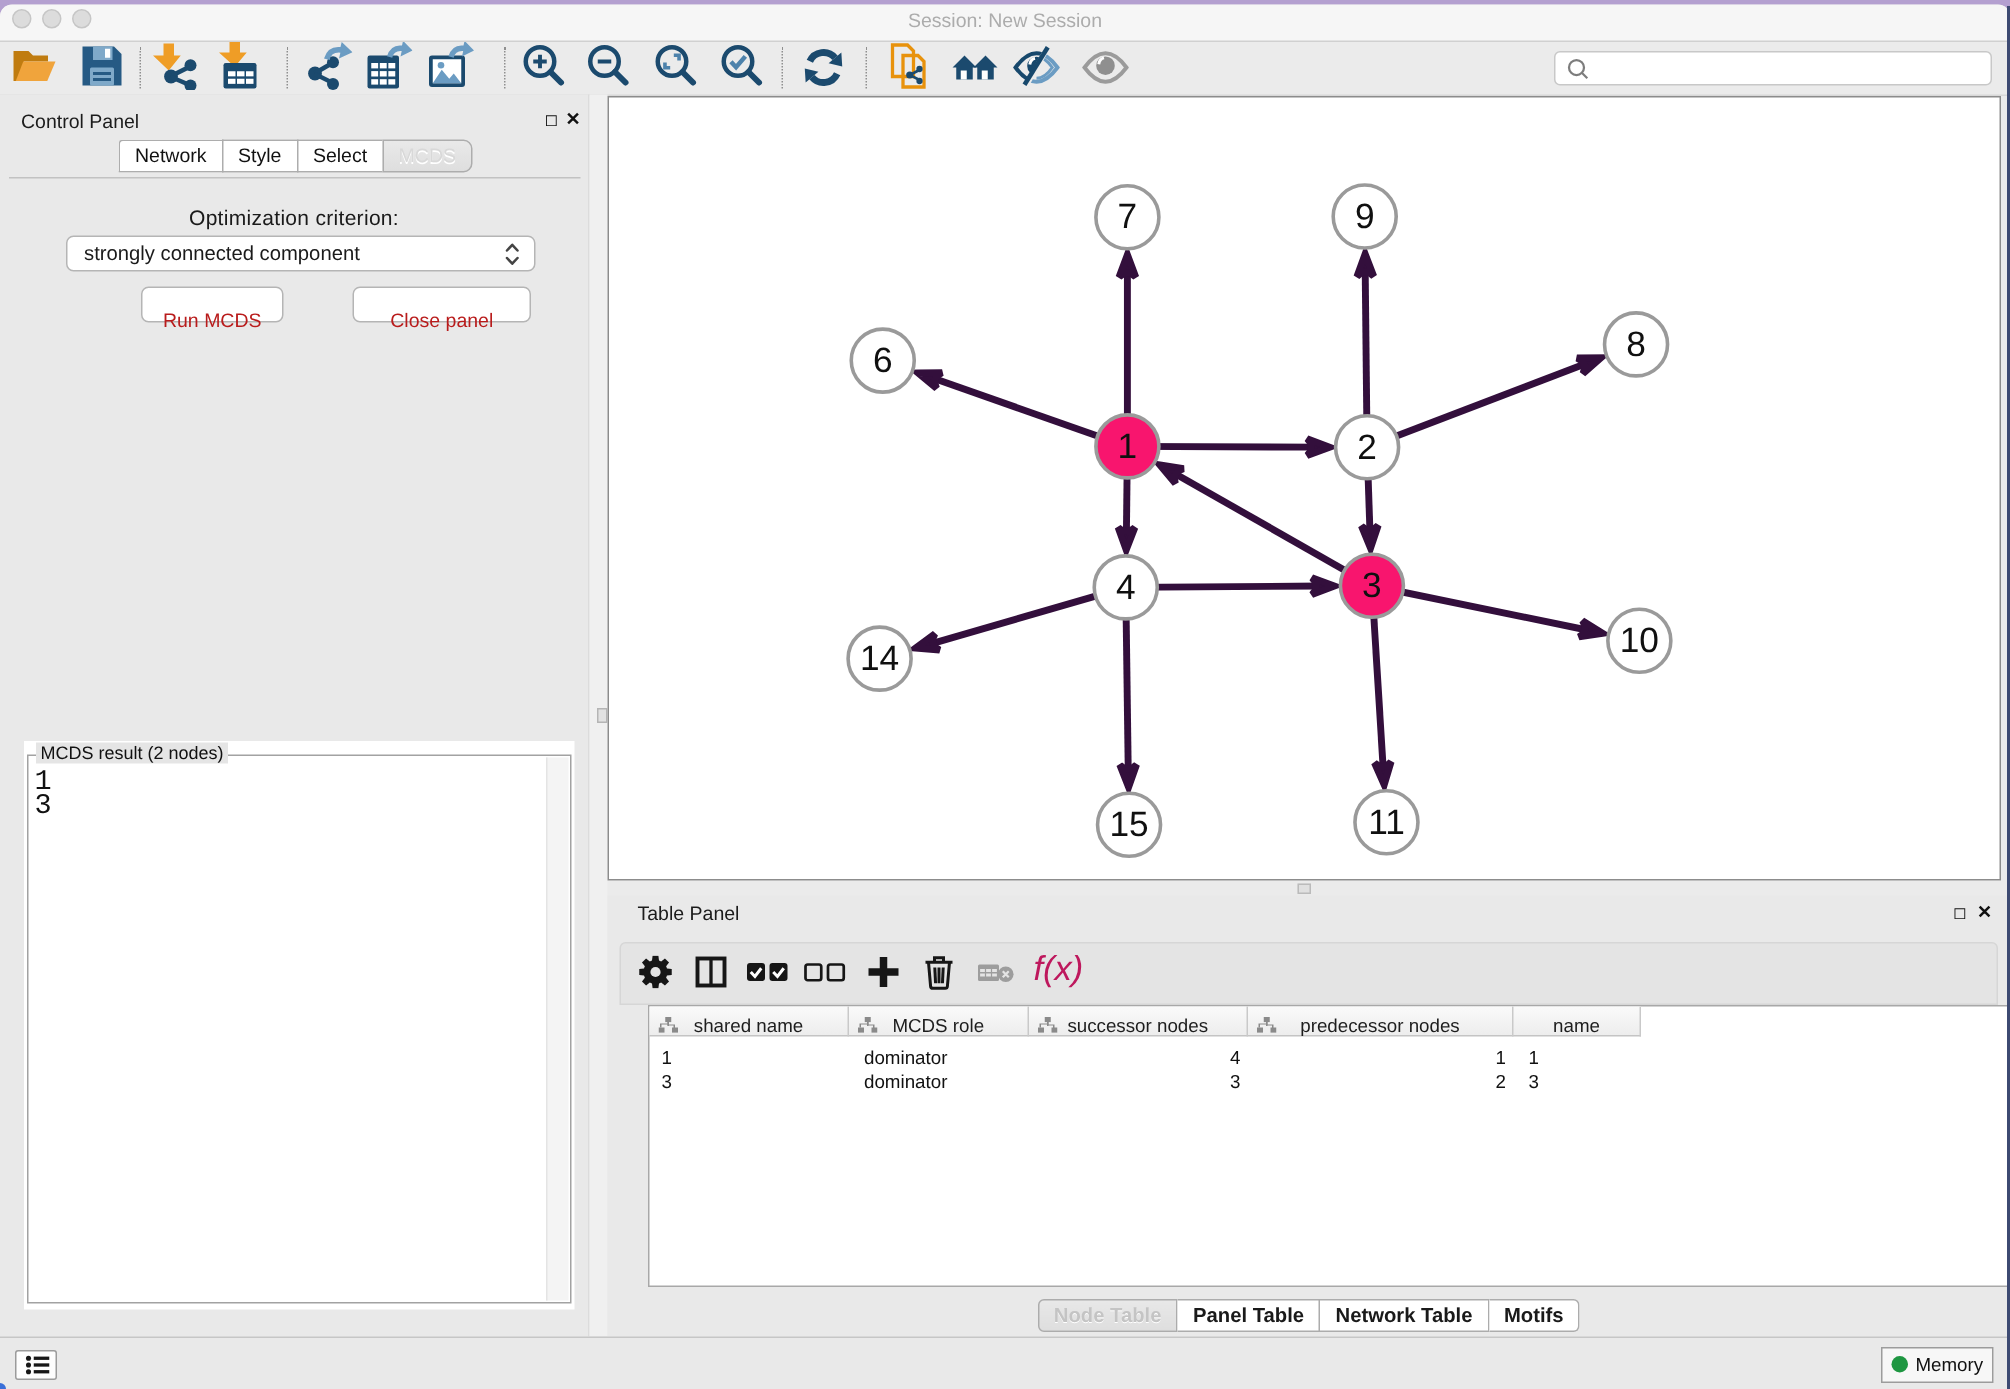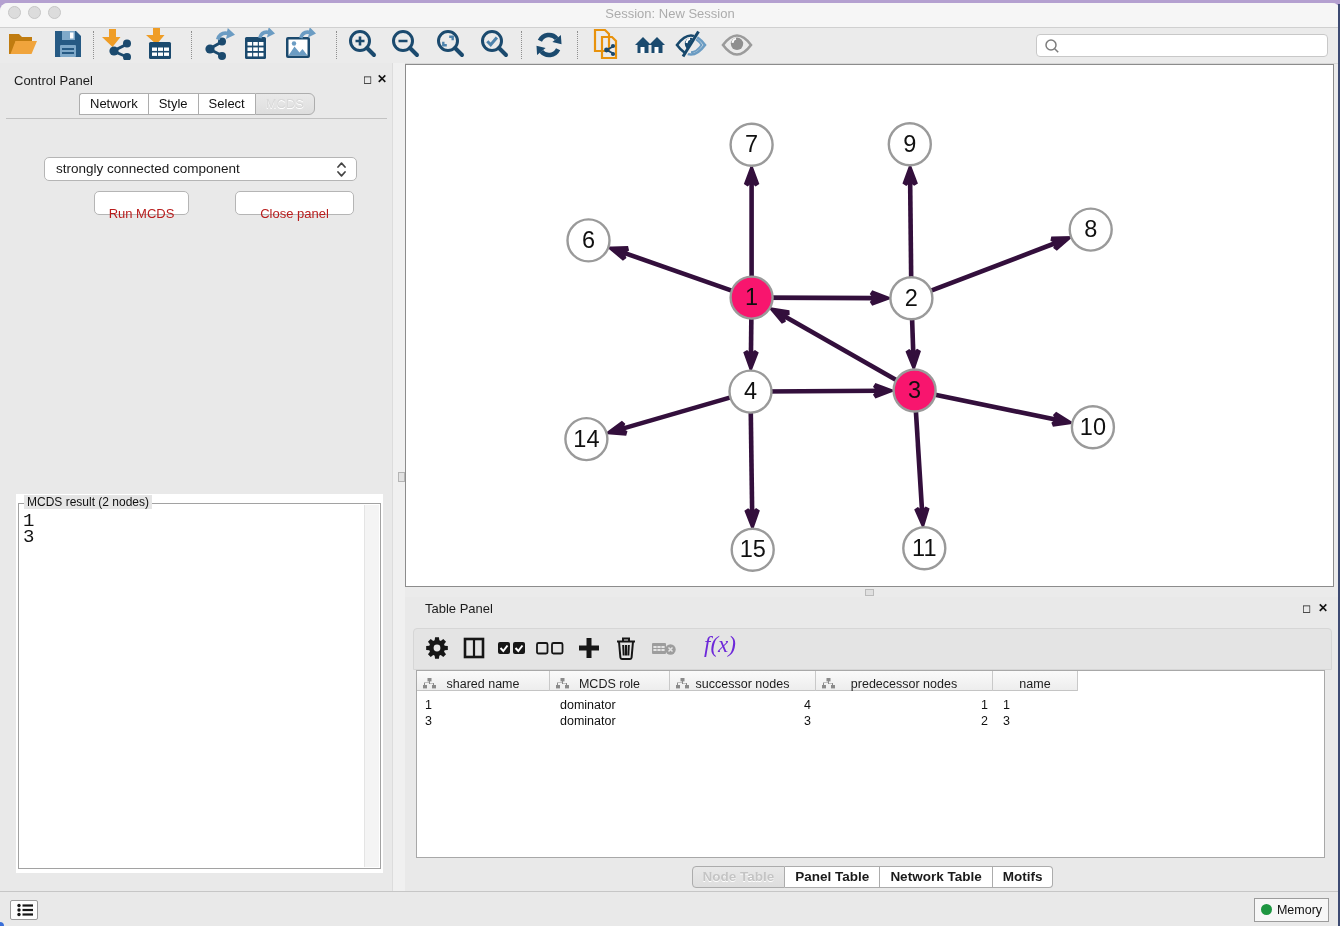--- a/index.html
+++ b/index.html
@@ -41,21 +41,21 @@
 #nettitle { position:absolute; top:0; left:0; width:100%; height:22px; background:linear-gradient(#f3f3f3,#dfdfdf); border-bottom:1px solid #b3b3b3; }
 #nettitle span.t { position:absolute; top:3px; width:100%; text-align:center; font-size:13px; font-weight:bold; color:#111; }
 .mac { position:absolute; top:4px; width:13px; height:13px; border-radius:50%; font-size:10px; line-height:12px; text-align:center; }
 #graph { position:absolute; top:23px; left:0; }
 
 #hgrip { position:absolute; top:586px; left:865px; width:9px; height:7px; background:#e0e0e0; border:1px solid #bbb; }
 
 #tp { position:absolute; top:594px; left:405px; width:935px; height:294px; background:#e9e9e9; }
 #tp-title { position:absolute; top:4px; left:20px; font-size:13px; color:#1c1c1c; }
 #tp-toolbar { position:absolute; top:31px; left:8px; right:8px; height:42px; background:#e4e4e4; border:1px solid #d6d6d6; border-radius:4px 4px 0 0; }
-#tbl { position:absolute; top:73px; left:11px; width:909px; height:188px; background:#fff; border:1px solid #a8a8a8; }
+#tbl { position:absolute; top:73px; left:27px; width:909px; height:188px; background:#fff; border:1px solid #a8a8a8; }
 #tblhead { position:absolute; top:0; left:0; height:20px; display:flex; background:linear-gradient(#fafafa,#ededed); border-bottom:1px solid #c4c4c4; }
 .th { position:relative; height:20px; border-right:1px solid #c9c9c9; font-size:12.5px; color:#1d1d1d; text-align:center; padding-top:6px; }
 .th svg { position:absolute; left:6px; top:7px; }
 .row { position:absolute; left:0; width:100%; height:16px; font-size:12.5px; color:#111; }
 .cell { position:absolute; top:0; }
 #tp-tabs { position:absolute; top:269px; left:0; width:100%; display:flex; justify-content:center; font-size:13.5px; font-weight:bold; }
 .tptab { border:1px solid #acacac; border-left:none; background:#fff; padding:2px 10px 3px; color:#1a1a1a; }
 .tptab.first { border-left:1px solid #acacac; border-radius:4px 0 0 4px; background:linear-gradient(#e8e8e8,#dedede); color:#c4c4c4; text-shadow:0 1px 0 #fff; }
 .tptab.last { border-radius:0 4px 4px 0; }
 
@@ -238,20 +238,21 @@
     <div id="cp-title">Control Panel</div>
     <div class="panelbtns" style="top:10px;left:363px;font-size:11px;">◻</div>
     <div class="panelbtns" style="top:9px;left:377px;font-weight:bold;">✕</div>
     <div id="cp-content"></div>
     <div id="cp-tabs">
       <div class="cptab first">Network</div>
       <div class="cptab">Style</div>
       <div class="cptab">Select</div>
       <div class="cptab sel">MCDS</div>
     </div>
+    <div id="optlabel">Optimization criterion:</div>
     <div id="optsel">strongly connected component
       <svg width="11" height="15" style="position:absolute;right:9px;top:4px;" viewBox="0 0 11 15">
           <path d="M2,5 L5.5,1.2 L9,5" fill="none" stroke="#444" stroke-width="1.7" stroke-linecap="round" stroke-linejoin="round"></path>
           <path d="M2,10 L5.5,13.8 L9,10" fill="none" stroke="#444" stroke-width="1.7" stroke-linecap="round" stroke-linejoin="round"></path>
         </svg>
     </div>
     <div class="btn" style="left:94px;width:95px;">Run MCDS</div>
     <div class="btn" style="left:203px;width:119px;margin-left:32px;">Close panel</div>
     <div id="fieldset">
       <div id="tborder">
@@ -369,21 +370,21 @@
             <rect x="1.4" y="4" width="3.2" height="2"></rect>
             <rect x="5.4" y="4" width="3.2" height="2"></rect>
             <rect x="9.4" y="4" width="3.2" height="2"></rect>
             <rect x="1.4" y="7" width="3.2" height="2"></rect>
             <rect x="5.4" y="7" width="3.2" height="2"></rect>
             <rect x="9.4" y="7" width="3.2" height="2"></rect>
           </g>
           <circle cx="18.5" cy="7.5" r="5.2" fill="#9d9d9d"></circle>
           <path d="M16.5,5.5 l4,4 M20.5,5.5 l-4,4" stroke="#e4e4e4" stroke-width="1.5"></path>
         </svg>
-      <div style="position:absolute;left:290px;top:3px;font-family:Liberation Serif, serif;font-style:italic;font-size:23px;color:#6d28d9;">f(x)</div>
+      <div style="position:absolute;left:275px;top:3px;font-family:Liberation Sans, sans-serif;font-style:italic;font-size:23px;color:#be185d;">f(x)</div>
     </div>
     <div id="tbl">
       <div id="tblhead">
         <div class="th" style="width:133px;"><svg width="13" height="11" viewBox="0 0 13 11">
               <g fill="#8a8a8a">
                 <rect x="4.5" y="0" width="4" height="3.4"></rect>
                 <rect x="0" y="7" width="4" height="3.4"></rect>
                 <rect x="9" y="7" width="4" height="3.4"></rect>
                 <path d="M6,3 h1 v2 h-5 v2 h-1 v-2.6 h5 z M6,5 h5 v2.6 h-1 v-2 h-4 z"></path>
                 <rect x="6" y="3" width="1" height="3"></rect>

